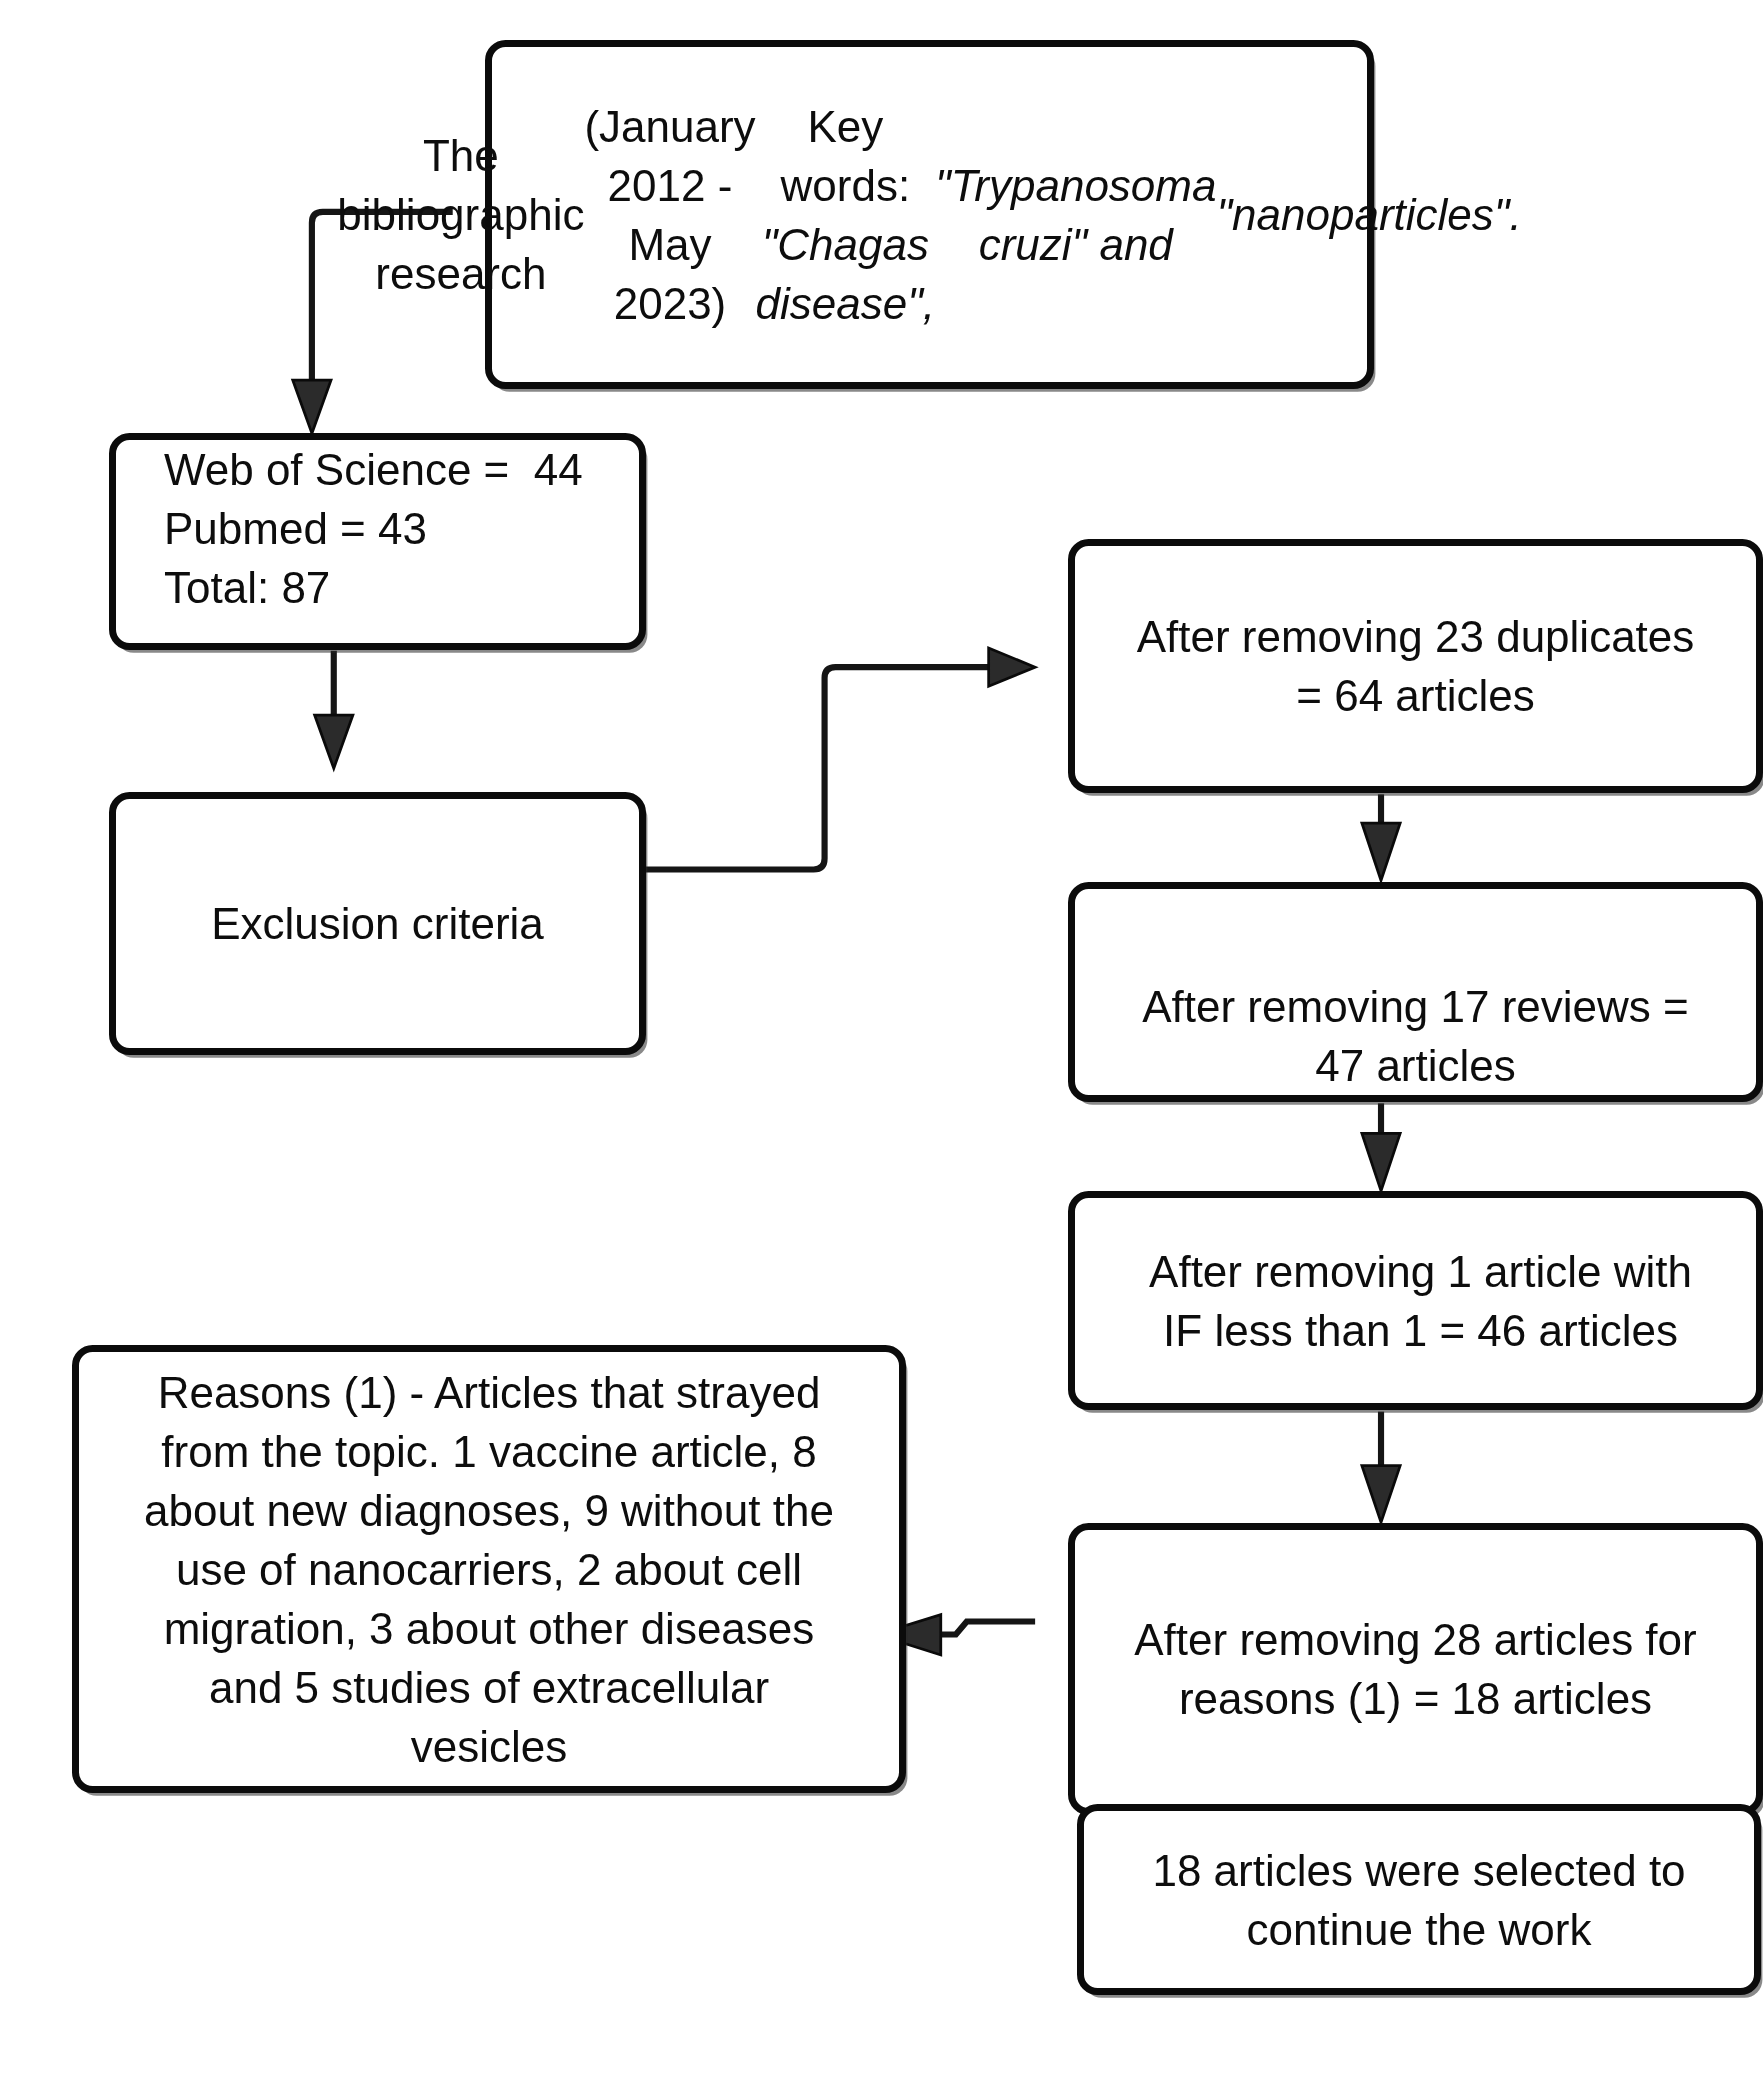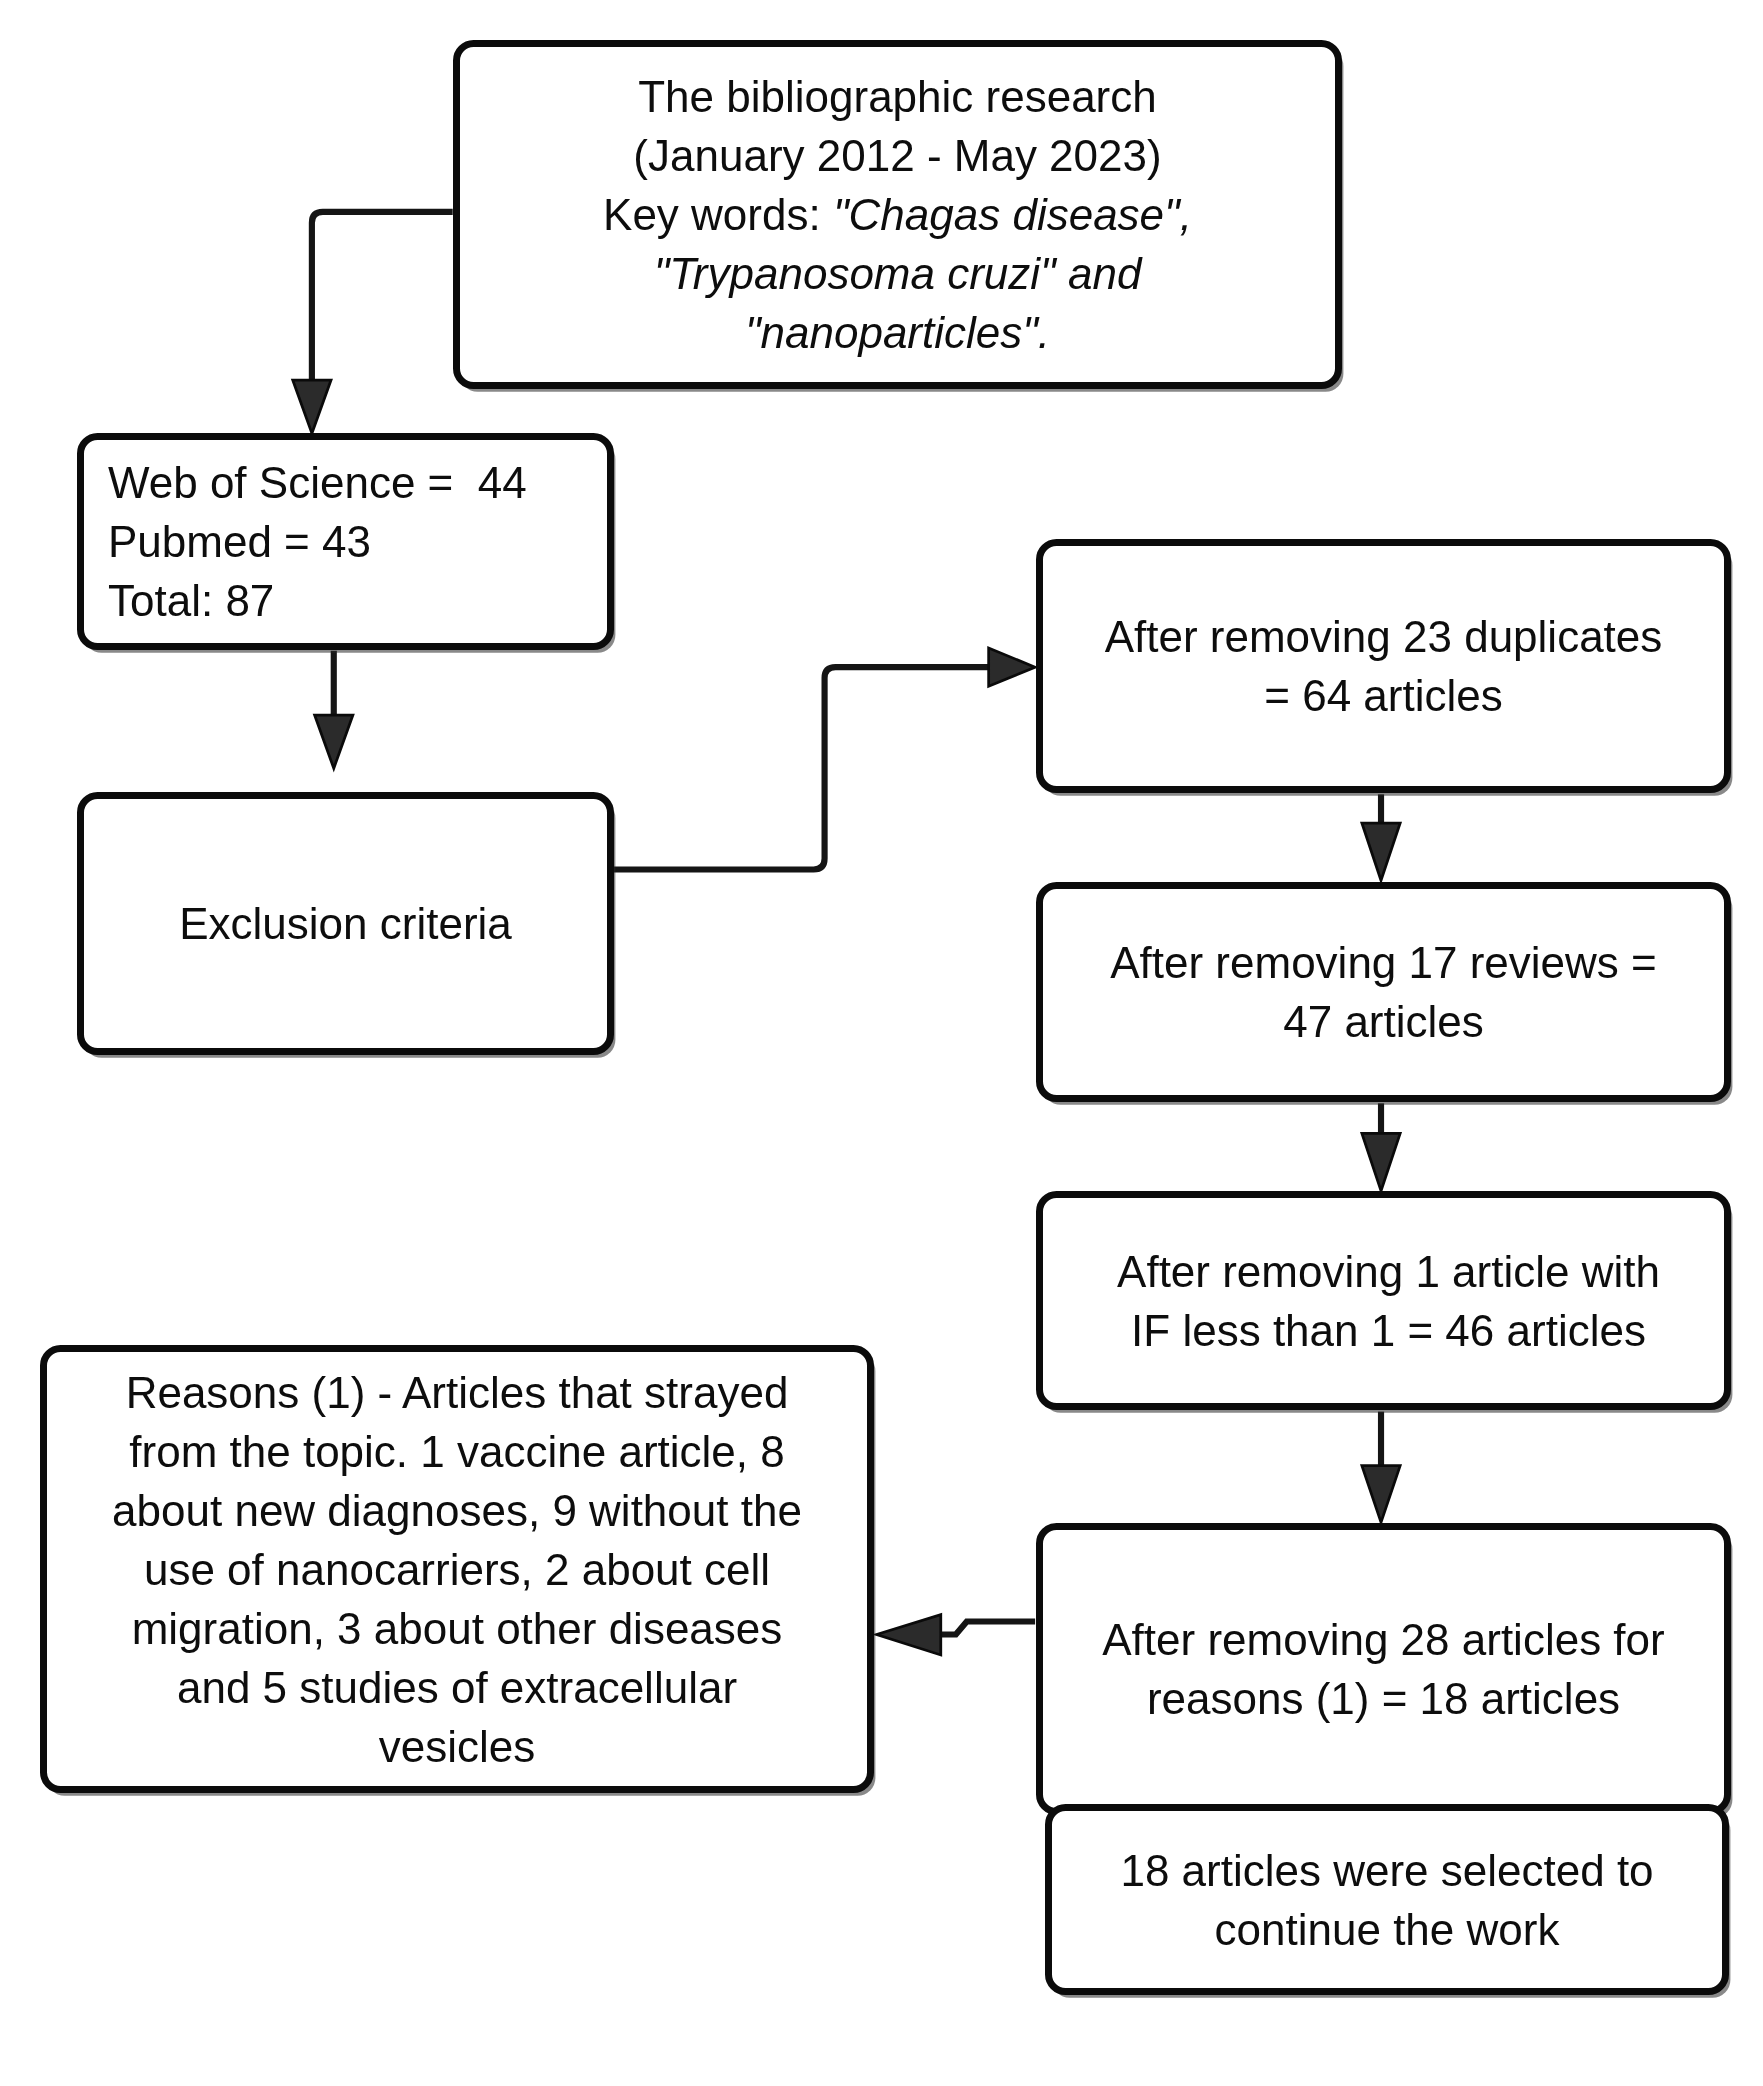--- a/index.html
+++ b/index.html
@@ -12,34 +12,34 @@
     color: #0d0d0d;
     overflow: hidden;
   }
   .box {
     position: absolute;
     box-sizing: border-box;
     background: #ffffff;
     border: 7.5px solid #0b0b0b;
     border-radius: 20.5px;
     display: flex;
-    flex-direction: column;
     align-items: center;
     justify-content: center;
     text-align: center;
     font-size: 44px;
     line-height: 59px;
     white-space: pre-wrap;
     box-shadow: 4.1px 5.5px 0 -2.7px rgba(40,40,40,0.55);
+    margin-left: 32px;
   }
   .box .txt { width: 100%; }
   .left-align {
     align-items: flex-start;
     text-align: left;
-    padding-left: 24px;
+    padding-left: 48px;
     padding-right: 20.5px;
   }
   .it { font-style: italic; }
   #box-top    { left: 453px;  top: 40px;   width: 889px; height: 349px; }
   #box-src    { left: 77px;  top: 433px;  width: 537px;  height: 217px; }
   #box-excl   { left: 77px;  top: 792px; width: 537px;  height: 263px; text-align: center; }
   #box-dup    { left: 1036px; top: 539px;  width: 695px; height: 254px; }
   #box-rev    { left: 1036px; top: 882px; width: 695px; height: 220px; align-items: flex-end; }
   #box-if     { left: 1036px; top: 1191px; width: 695px; height: 219px; padding-left: 10px; }
   #box-reason { left: 40px;   top: 1345px; width: 834px; height: 448px; }

